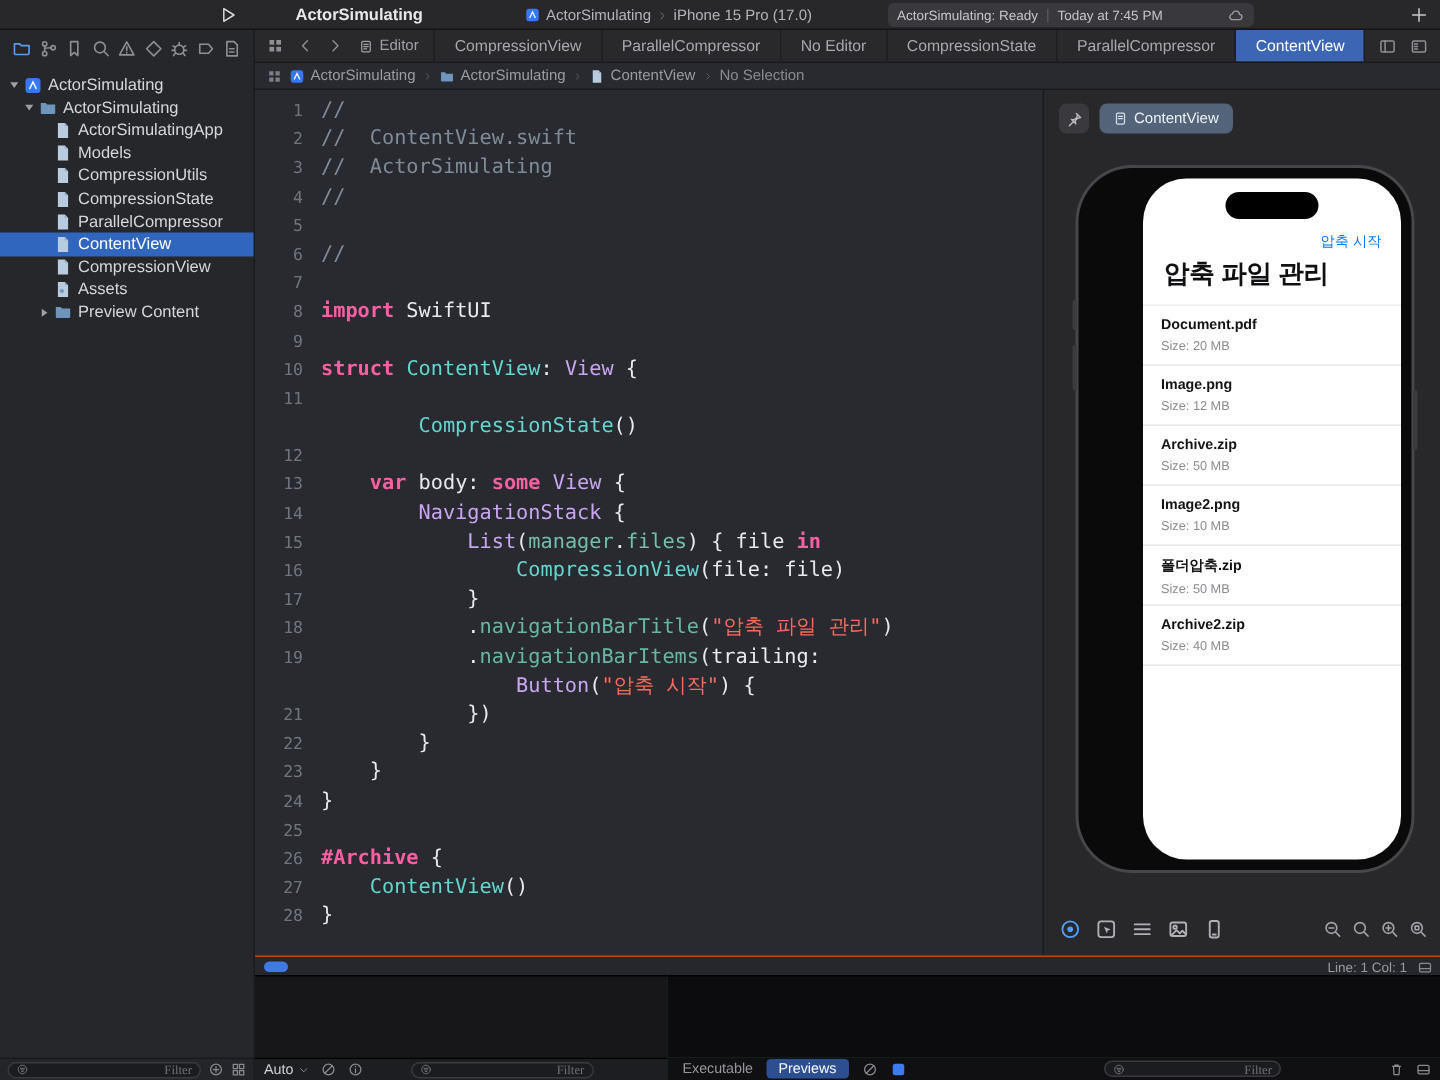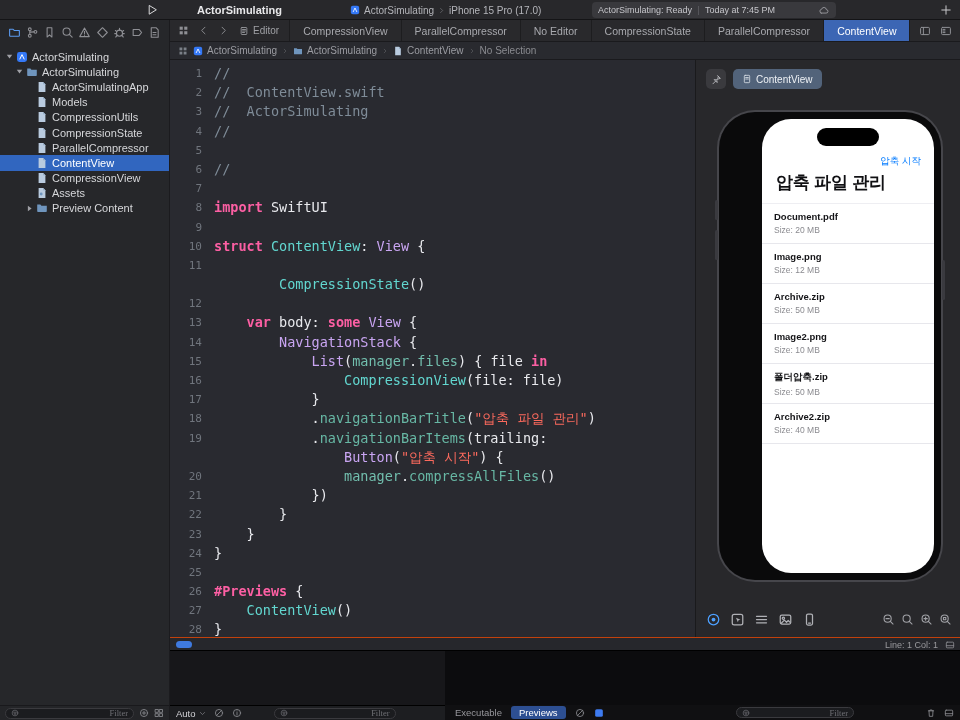--- a/index.html
+++ b/index.html
@@ -517,27 +517,26 @@
         <div class="code-row"><span class="ln"></span><span class="code"><span>        </span><span class="tok-pty">CompressionState</span><span>()</span></span></div>
         <div class="code-row"><span class="ln">12</span><span class="code"></span></div>
         <div class="code-row"><span class="ln">13</span><span class="code"><span>    </span><span class="tok-kw">var</span><span> body: </span><span class="tok-kw">some</span><span> </span><span class="tok-sty">View</span><span> {</span></span></div>
         <div class="code-row"><span class="ln">14</span><span class="code"><span>        </span><span class="tok-sty">NavigationStack</span><span> {</span></span></div>
         <div class="code-row"><span class="ln">15</span><span class="code"><span>            </span><span class="tok-sty">List</span><span>(</span><span class="tok-prop">manager</span><span>.</span><span class="tok-prop">files</span><span>) { file </span><span class="tok-kw">in</span></span></div>
         <div class="code-row"><span class="ln">16</span><span class="code"><span>                </span><span class="tok-pty">CompressionView</span><span>(file: file)</span></span></div>
         <div class="code-row"><span class="ln">17</span><span class="code"><span>            }</span></span></div>
         <div class="code-row"><span class="ln">18</span><span class="code"><span>            .</span><span class="tok-meth">navigationBarTitle</span><span>(</span><span class="tok-str">"압축 파일 관리"</span><span>)</span></span></div>
         <div class="code-row"><span class="ln">19</span><span class="code"><span>            .</span><span class="tok-meth">navigationBarItems</span><span>(trailing:</span></span></div>
         <div class="code-row"><span class="ln"></span><span class="code"><span>                </span><span class="tok-sty">Button</span><span>(</span><span class="tok-str">"압축 시작"</span><span>) {</span></span></div>
-        <div class="code-row"><span class="ln">20</span><span class="code"><span>                </span><span class="tok-prop">manager</span><span>.</span><span class="tok-meth">compressAllFiles</span><span>()</span></span></div>
         <div class="code-row"><span class="ln">21</span><span class="code"><span>            })</span></span></div>
         <div class="code-row"><span class="ln">22</span><span class="code"><span>        }</span></span></div>
         <div class="code-row"><span class="ln">23</span><span class="code"><span>    }</span></span></div>
         <div class="code-row"><span class="ln">24</span><span class="code"><span>}</span></span></div>
         <div class="code-row"><span class="ln">25</span><span class="code"></span></div>
-        <div class="code-row"><span class="ln">26</span><span class="code"><span class="tok-kw">#Previews</span><span> {</span></span></div>
+        <div class="code-row"><span class="ln">26</span><span class="code"><span class="tok-kw">#Archive</span><span> {</span></span></div>
         <div class="code-row"><span class="ln">27</span><span class="code"><span>    </span><span class="tok-pty">ContentView</span><span>()</span></span></div>
         <div class="code-row"><span class="ln">28</span><span class="code"><span>}</span></span></div>
       </div>
   </div>
 
   <div class="preview">
     <span class="pin-btn">
       <span class="ic">
           <svg viewBox="0 0 12 12" fill="none" stroke="currentColor" stroke-width="1" stroke-linecap="round" stroke-linejoin="round">
             <path d="M7.2 1.8l3 3-2.1.5-1.7 1.7.3 2.3-1.6-1.6-3 3M5.1 7.7L3.5 6.1l2.3.3 1.7-1.7.5-2.1"></path>

